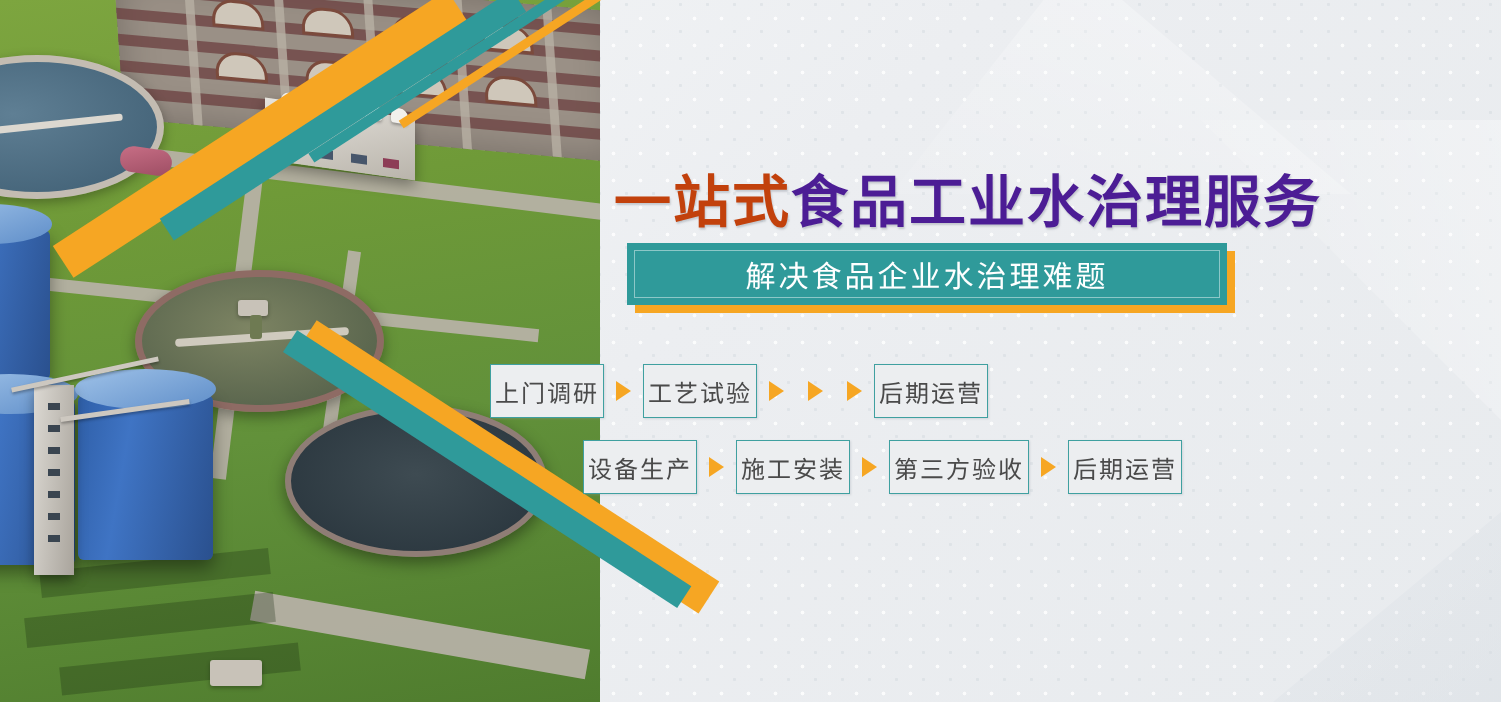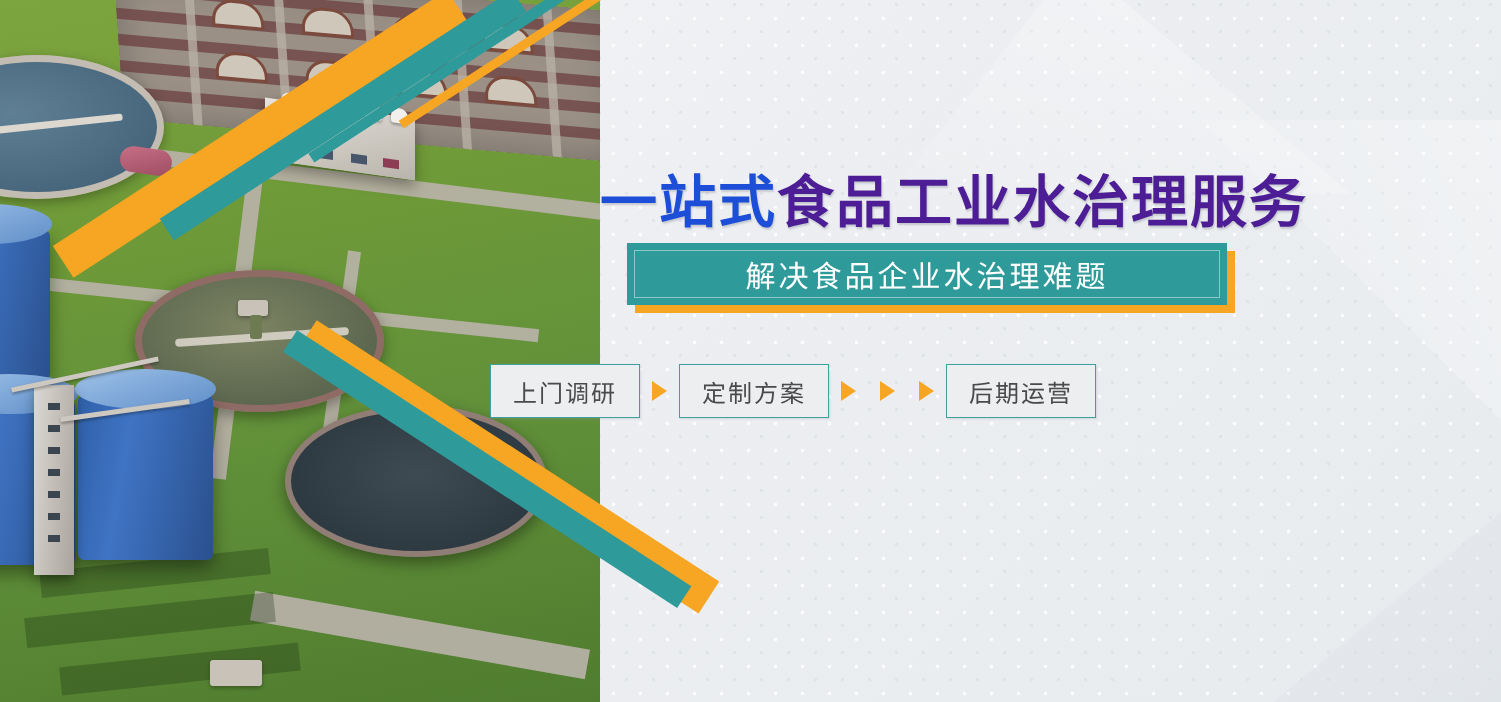--- a/index.html
+++ b/index.html
@@ -166,21 +166,21 @@
 
   
   .content{position:absolute;left:0;top:0;width:1501px;height:702px;}
 
   .headline{
     position:absolute;left:600px;top:156px;
     font-size:57px;font-weight:bold;letter-spacing:2px;
     white-space:nowrap;
     text-shadow:1px 2px 2px rgba(120,130,140,.35);
   }
-  .headline .hl-a{color:#1d4ed8;}
+  .headline .hl-a{color:#c2410c;padding-left:14px;}
   .headline .hl-b{color:#4c1d95;}
 
   .subtitle-wrap{
     position:absolute;left:627px;top:243px;
     width:528px;height:62px;
   }
   .subtitle-shadow{
     position:absolute;left:8px;top:8px;width:600px;height:62px;
     background:#f6a623;
   }
@@ -206,21 +206,21 @@
   .step-row{display:flex;align-items:center;}
   .step-row.row1{margin-left:0;}
   .step-row.row2{margin-left:93px;margin-top:22px;}
 
   .step-btn{
     height:54px;
     box-sizing:border-box;
     border:1.5px solid #3fa0a0;
     background:#eceef0;
     display:flex;align-items:center;justify-content:center;
-    padding:0 22px;
+    padding:0 4px;
     color:#4a4a4a;
     font-size:24px;
     letter-spacing:2px;
     white-space:nowrap;
     box-shadow:1px 1px 2px rgba(150,158,166,.3);
   }
   .step-arrow{
     width:0;height:0;
     border-top:10px solid transparent;
     border-bottom:10px solid transparent;
@@ -337,23 +337,32 @@
       <div class="subtitle-box">
         <span class="subtitle-text">解决食品企业水治理难题</span>
       </div>
     </div>
 
     <div class="steps">
 
       <div class="step-row row1">
         <div class="step-btn">上门调研</div>
         <div class="step-arrow"></div>
-        <div class="step-btn">定制方案</div>
+        <div class="step-btn">工艺试验</div>
         <div class="step-arrow"></div>
         <div class="step-arrow"></div>
         <div class="step-arrow"></div>
         <div class="step-btn">后期运营</div>
       </div>
 
+      <div class="step-row row2">
+        <div class="step-btn">设备生产</div>
+        <div class="step-arrow"></div>
+        <div class="step-btn">施工安装</div>
+        <div class="step-arrow"></div>
+        <div class="step-btn">第三方验收</div>
+        <div class="step-arrow"></div>
+        <div class="step-btn">后期运营</div>
+      </div>
 
     </div>
   </div>
 </div>
 
 </body></html>

